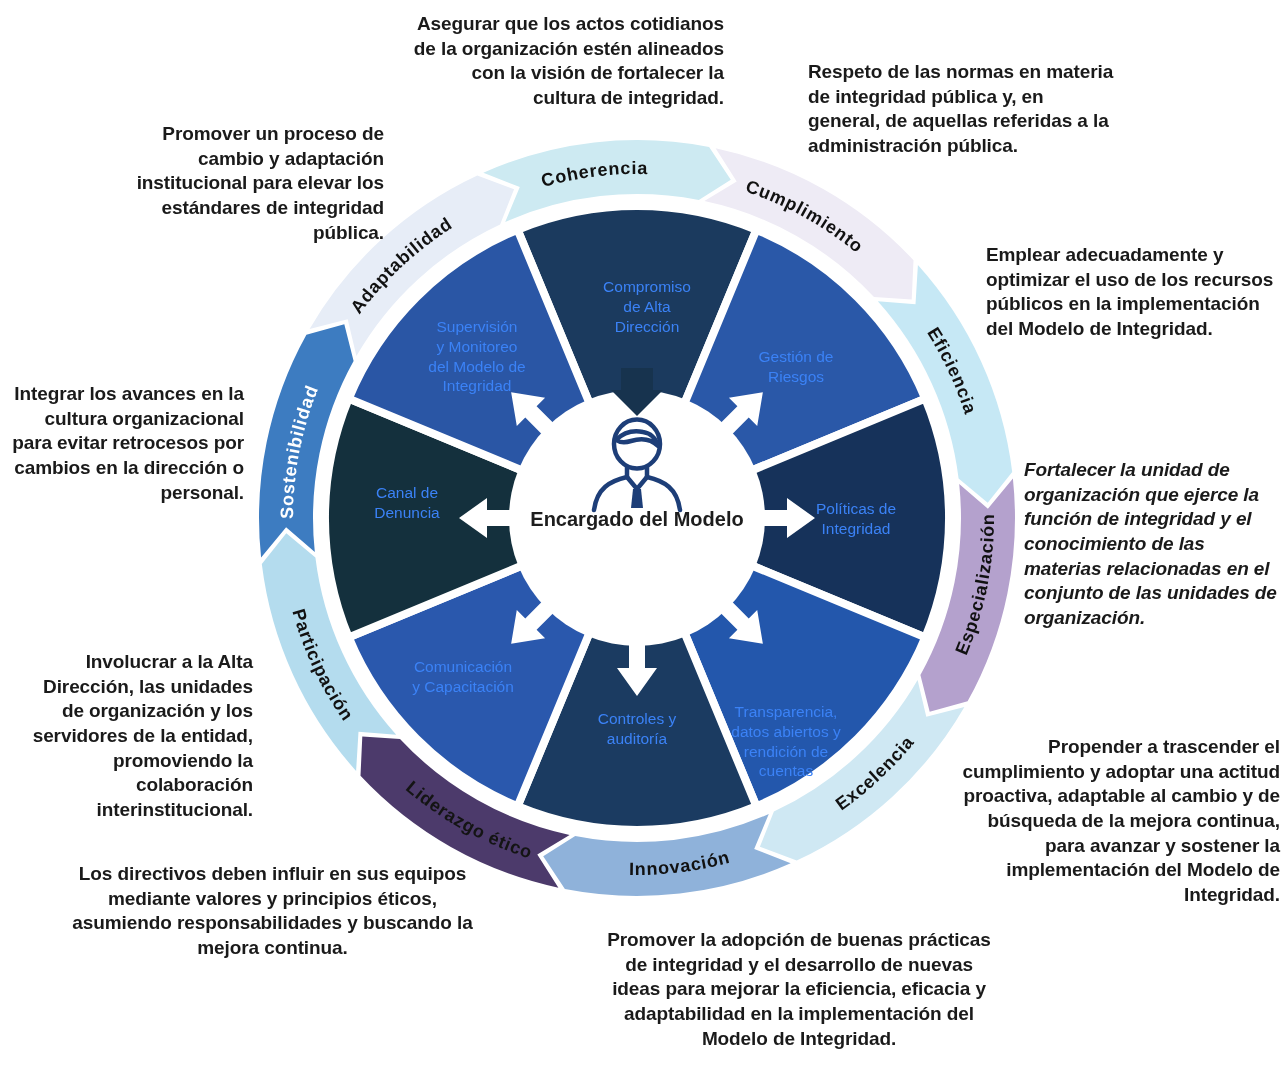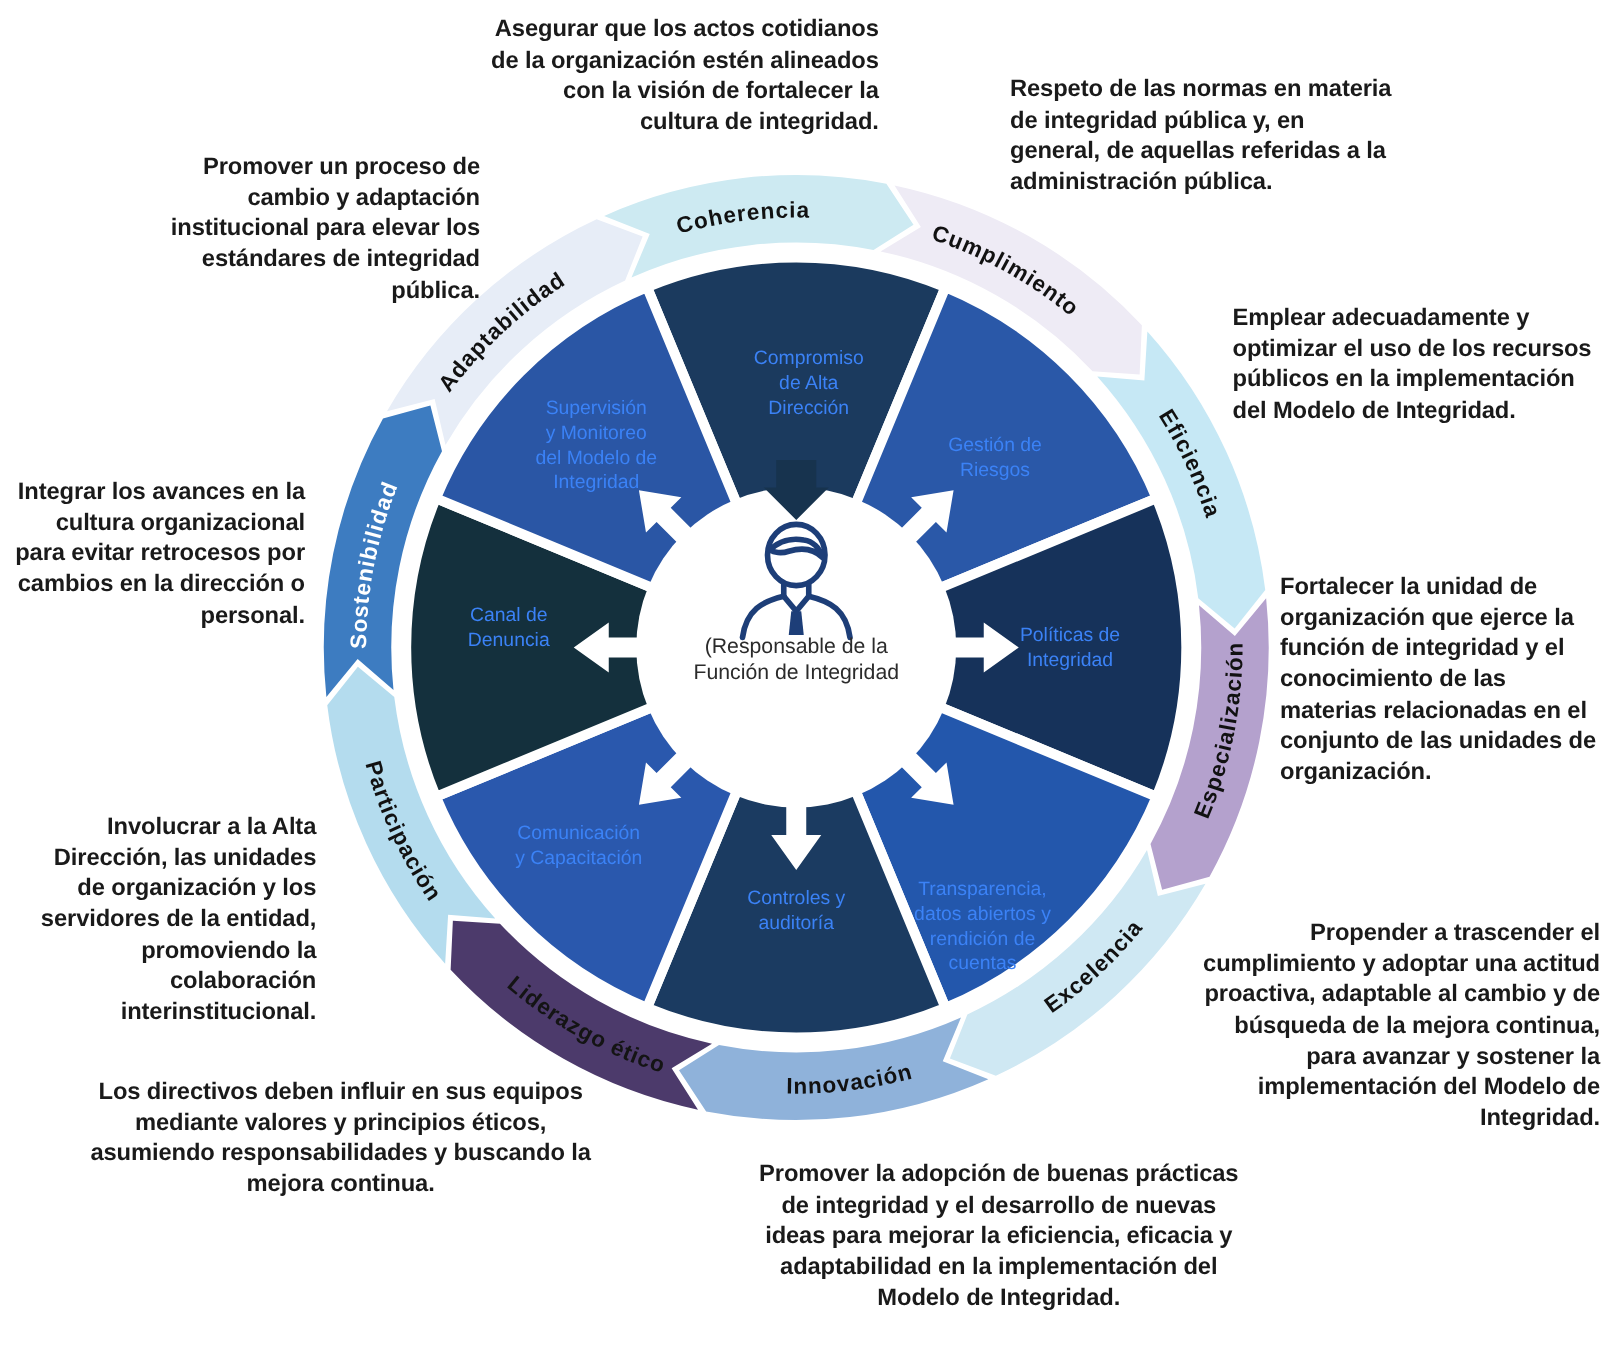--- a/index.html
+++ b/index.html
@@ -83,24 +83,24 @@
     <path d="M -21,-26 C -14,-33 -4,-36 6,-34 C 13,-33 19,-28 21,-20 C 14,-27 4,-28 -6,-25 C -12,-23 -18,-24 -21,-26 Z" fill="#ffffff"></path>
     <path d="M -10,1 L -10,11"></path>
     <path d="M 10,1 L 10,11"></path>
     <path d="M -10,11 C -27,15 -40,22 -43,44"></path>
     <path d="M 10,11 C 27,15 40,22 43,44"></path>
     <path d="M -10,11 L 0,23 L 10,11"></path>
     <path d="M -4,23 L 4,23 L 6,42 L -6,42 Z" fill="#1d3e78" stroke="none"></path>
   </g>
 </svg>
 
-<div class="desc" style="left:385px;top:12px;width:318px;text-align:right;">Asegurar que los actos cotidianos de la organización estén alineados con la visión de fortalecer la cultura de integridad.</div>
+<div class="desc" style="left:406px;top:12px;width:318px;text-align:right;">Asegurar que los actos cotidianos de la organización estén alineados con la visión de fortalecer la cultura de integridad.</div>
 <div class="desc" style="left:808px;top:60px;width:312px;text-align:left;">Respeto de las normas en materia de integridad pública y, en general, de aquellas referidas a la administración pública.</div>
 <div class="desc" style="left:986px;top:243px;width:292px;text-align:left;">Emplear adecuadamente y optimizar el uso de los recursos públicos en la implementación del Modelo de Integridad.</div>
-<div class="desc" style="left:1024px;top:458px;width:256px;text-align:left;">Fortalecer la unidad de organización que ejerce la función de integridad y el conocimiento de las materias relacionadas en el conjunto de las unidades de organización.</div>
+<div class="desc" style="left:1024px;top:458px;width:256px;text-align:left;font-style:italic;">Fortalecer la unidad de organización que ejerce la función de integridad y el conocimiento de las materias relacionadas en el conjunto de las unidades de organización.</div>
 <div class="desc" style="left:962px;top:735px;width:318px;text-align:right;">Propender a trascender el cumplimiento y adoptar una actitud proactiva, adaptable al cambio y de búsqueda de la mejora continua, para avanzar y sostener la implementación del Modelo de Integridad.</div>
 <div class="desc" style="left:607px;top:928px;width:384px;text-align:center;">Promover la adopción de buenas prácticas de integridad y el desarrollo de nuevas ideas para mejorar la eficiencia, eficacia y adaptabilidad en la implementación del Modelo de Integridad.</div>
 <div class="desc" style="left:70px;top:862px;width:405px;text-align:center;">Los directivos deben influir en sus equipos mediante valores y principios éticos, asumiendo responsabilidades y buscando la mejora continua.</div>
 <div class="desc" style="left:25px;top:615px;width:228px;text-align:right;margin-top:35px;">Involucrar a la Alta Dirección, las unidades de organización y los servidores de la entidad, promoviendo la colaboración interinstitucional.</div>
 <div class="desc" style="left:6px;top:382px;width:238px;text-align:right;">Integrar los avances en la cultura organizacional para evitar retrocesos por cambios en la dirección o personal.</div>
 <div class="desc" style="left:118px;top:122px;width:266px;text-align:right;">Promover un proceso de cambio y adaptación institucional para elevar los estándares de integridad pública.</div>
 
 <div class="wlabel" style="left:647px;top:307px;">Compromiso
 de Alta
 Dirección</div>
@@ -117,15 +117,14 @@
 <div class="wlabel" style="left:463px;top:677px;">Comunicación
 y Capacitación</div>
 <div class="wlabel" style="left:407px;top:503px;">Canal de
 Denuncia</div>
 <div class="wlabel" style="left:477px;top:357px;">Supervisión
 y Monitoreo
 del Modelo de
 Integridad</div>
 
 <div class="centerlabel">
-  <div class="t2">(Responsable de la
-Función de Integridad</div>
+  <div class="t1">Encargado del Modelo</div>
 </div>
 
 </body></html>

